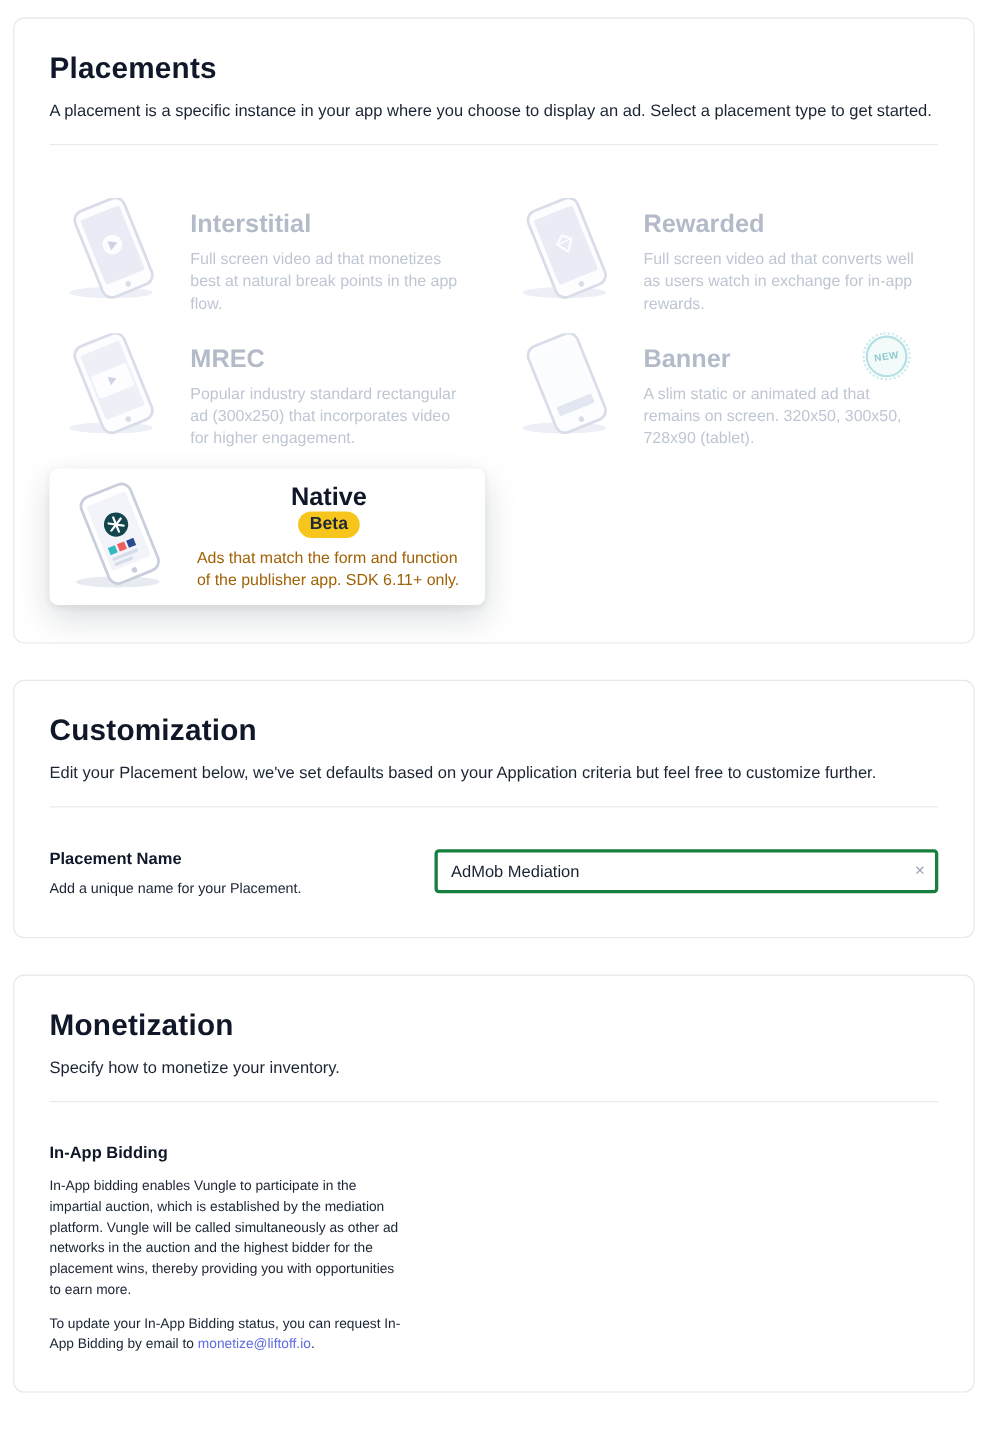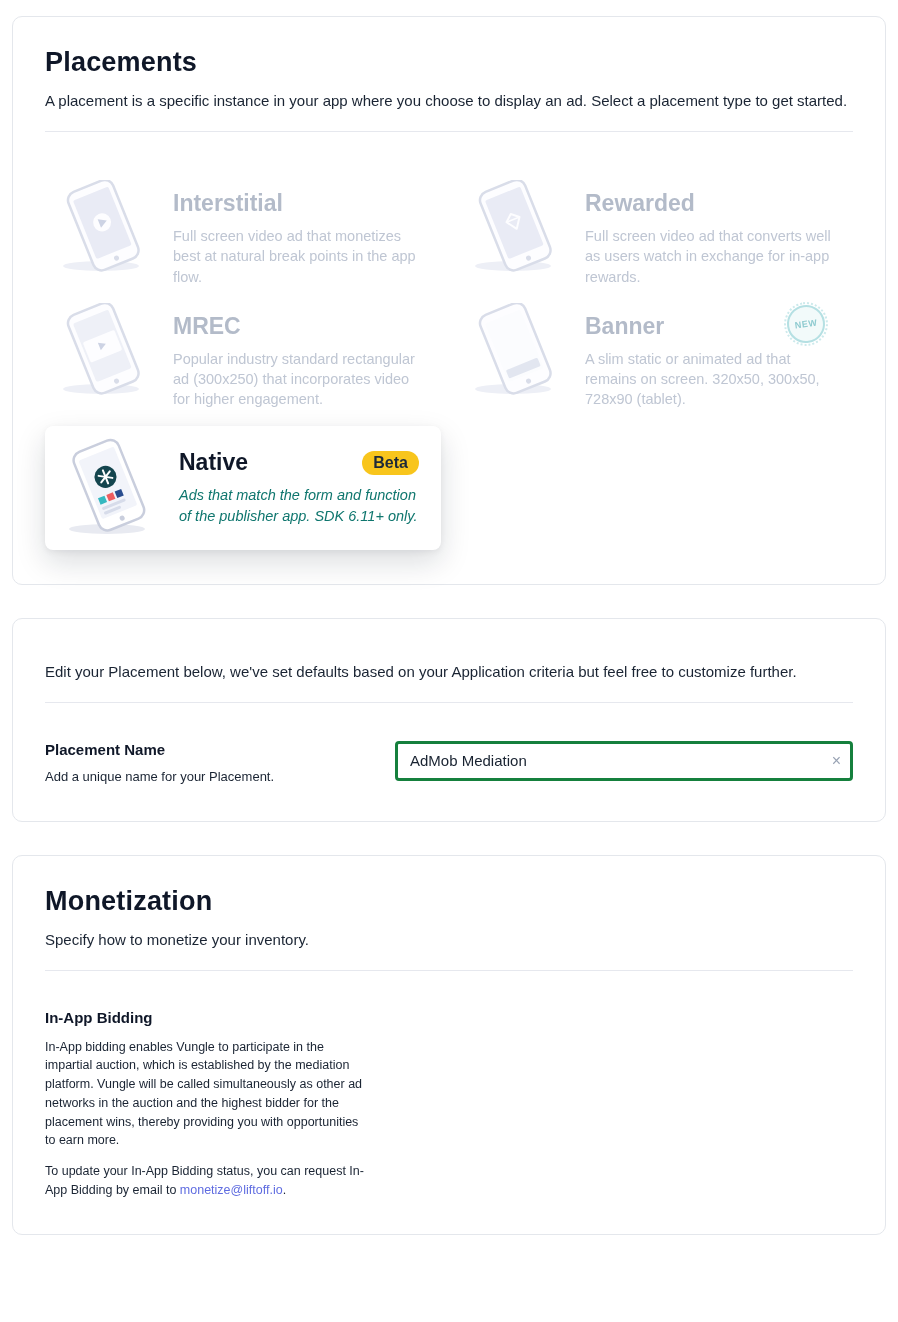--- a/index.html
+++ b/index.html
@@ -68,22 +68,22 @@
     max-width: 252px;
   }
   .placement.selected {
     background: #fff;
     border-radius: 8px;
     box-shadow: 0 12px 30px rgba(16,24,40,.15), 0 2px 6px rgba(16,24,40,.06);
     padding: 12px 22px 12px 6px;
     align-items: center;
   }
   .placement.selected .ph-text { padding-top: 0; flex: 1; }
-  .placement.selected .ph-title { color: #0f1728; display:flex; align-items:center; justify-content:space-between; }
-  .placement.selected .ph-desc { color: #0f766e; max-width: none; font-style: italic; }
+  .placement.selected .ph-title { color: #0f1728; display:flex; align-items:center; justify-content:space-between;flex-direction:column; }
+  .placement.selected .ph-desc { color: #a16207; max-width: none; }
   .beta-badge {
     background: #f8c51c;
     color: #1d2939;
     font-size: 16px;
     font-weight: 700;
     padding: 4px 11px;
     border-radius: 999px;
     line-height: 1;
   }
   .new-badge {
@@ -289,20 +289,21 @@
           <span class="beta-badge">Beta</span>
         </div>
         <div class="ph-desc">Ads that match the form and function of the publisher app. SDK 6.11+ only.</div>
       </div>
     </div>
 
   </div>
 </section>
 
 <section class="card">
+  <h1 class="section-title">Customization</h1>
   <p class="section-subtitle">Edit your Placement below, we've set defaults based on your Application criteria but feel free to customize further.</p>
   <hr class="divider">
 
   <div class="form-row">
     <div class="form-left">
       <div class="form-label">Placement Name</div>
       <div class="form-helper">Add a unique name for your Placement.</div>
     </div>
     <div class="form-right">
       <div class="input-wrap">

